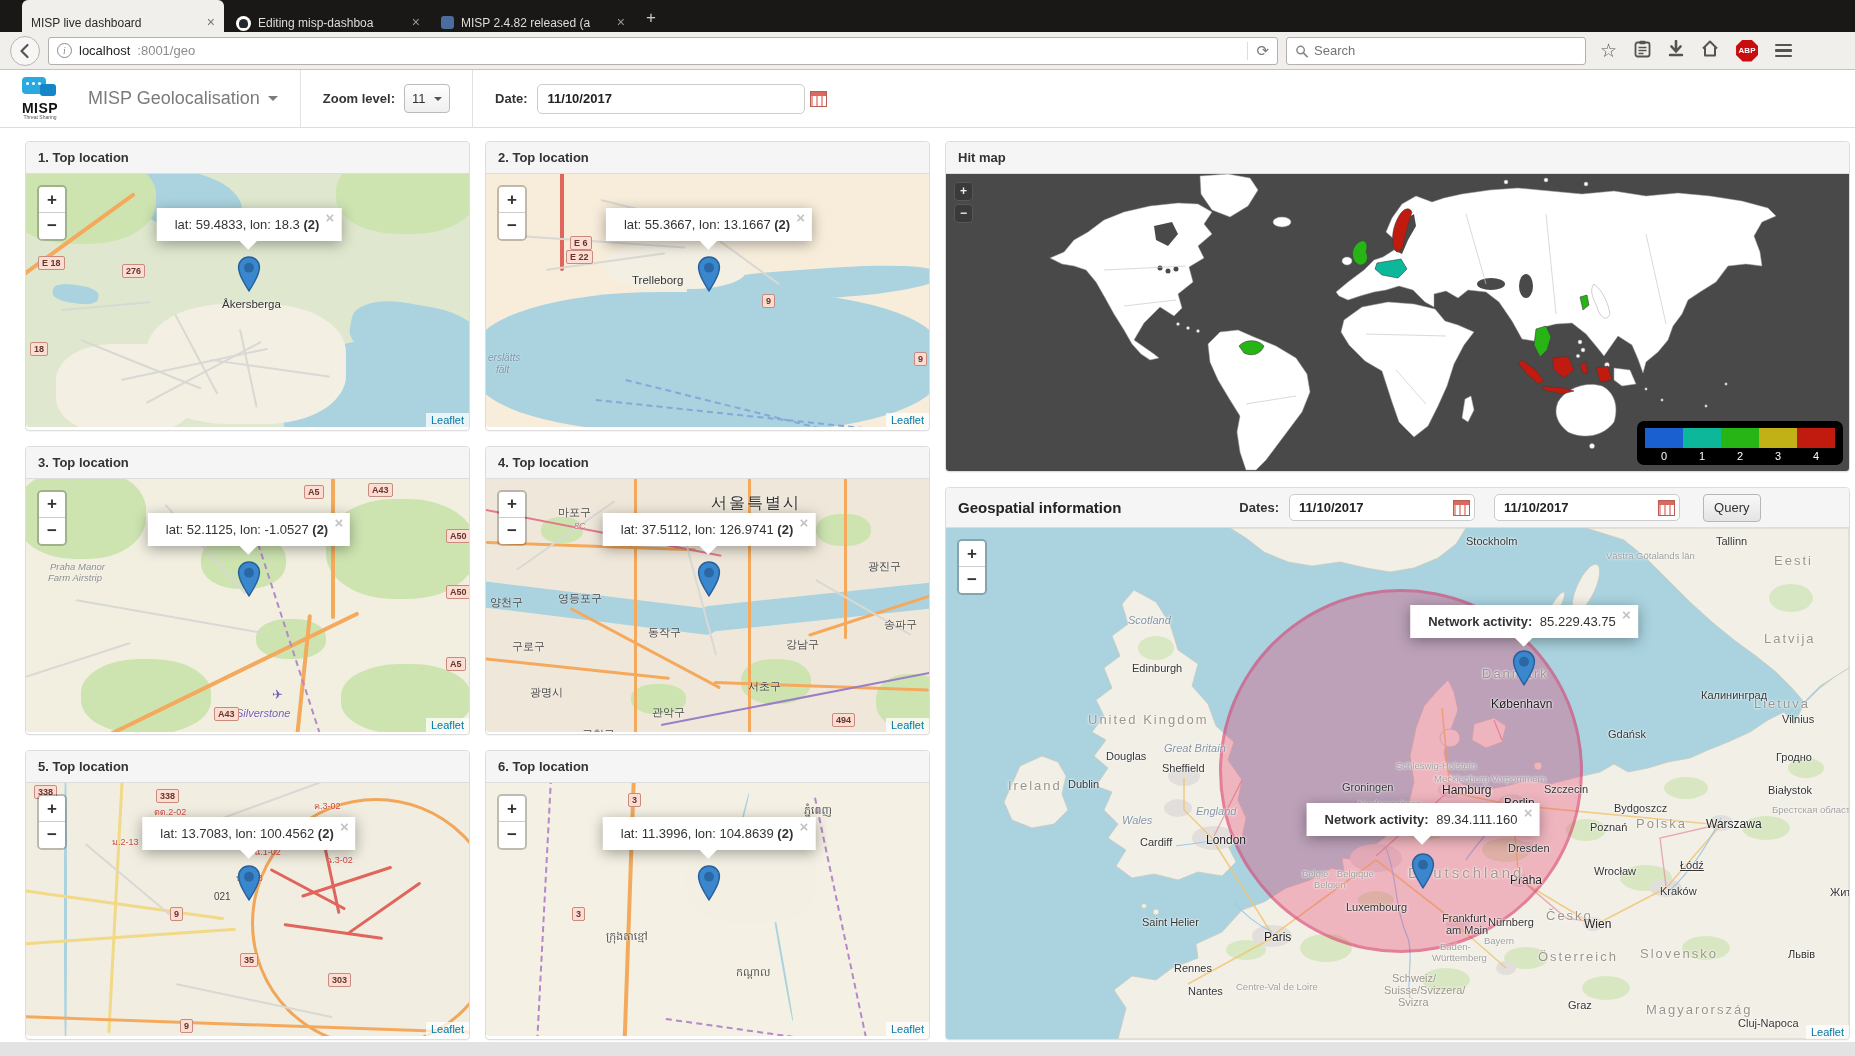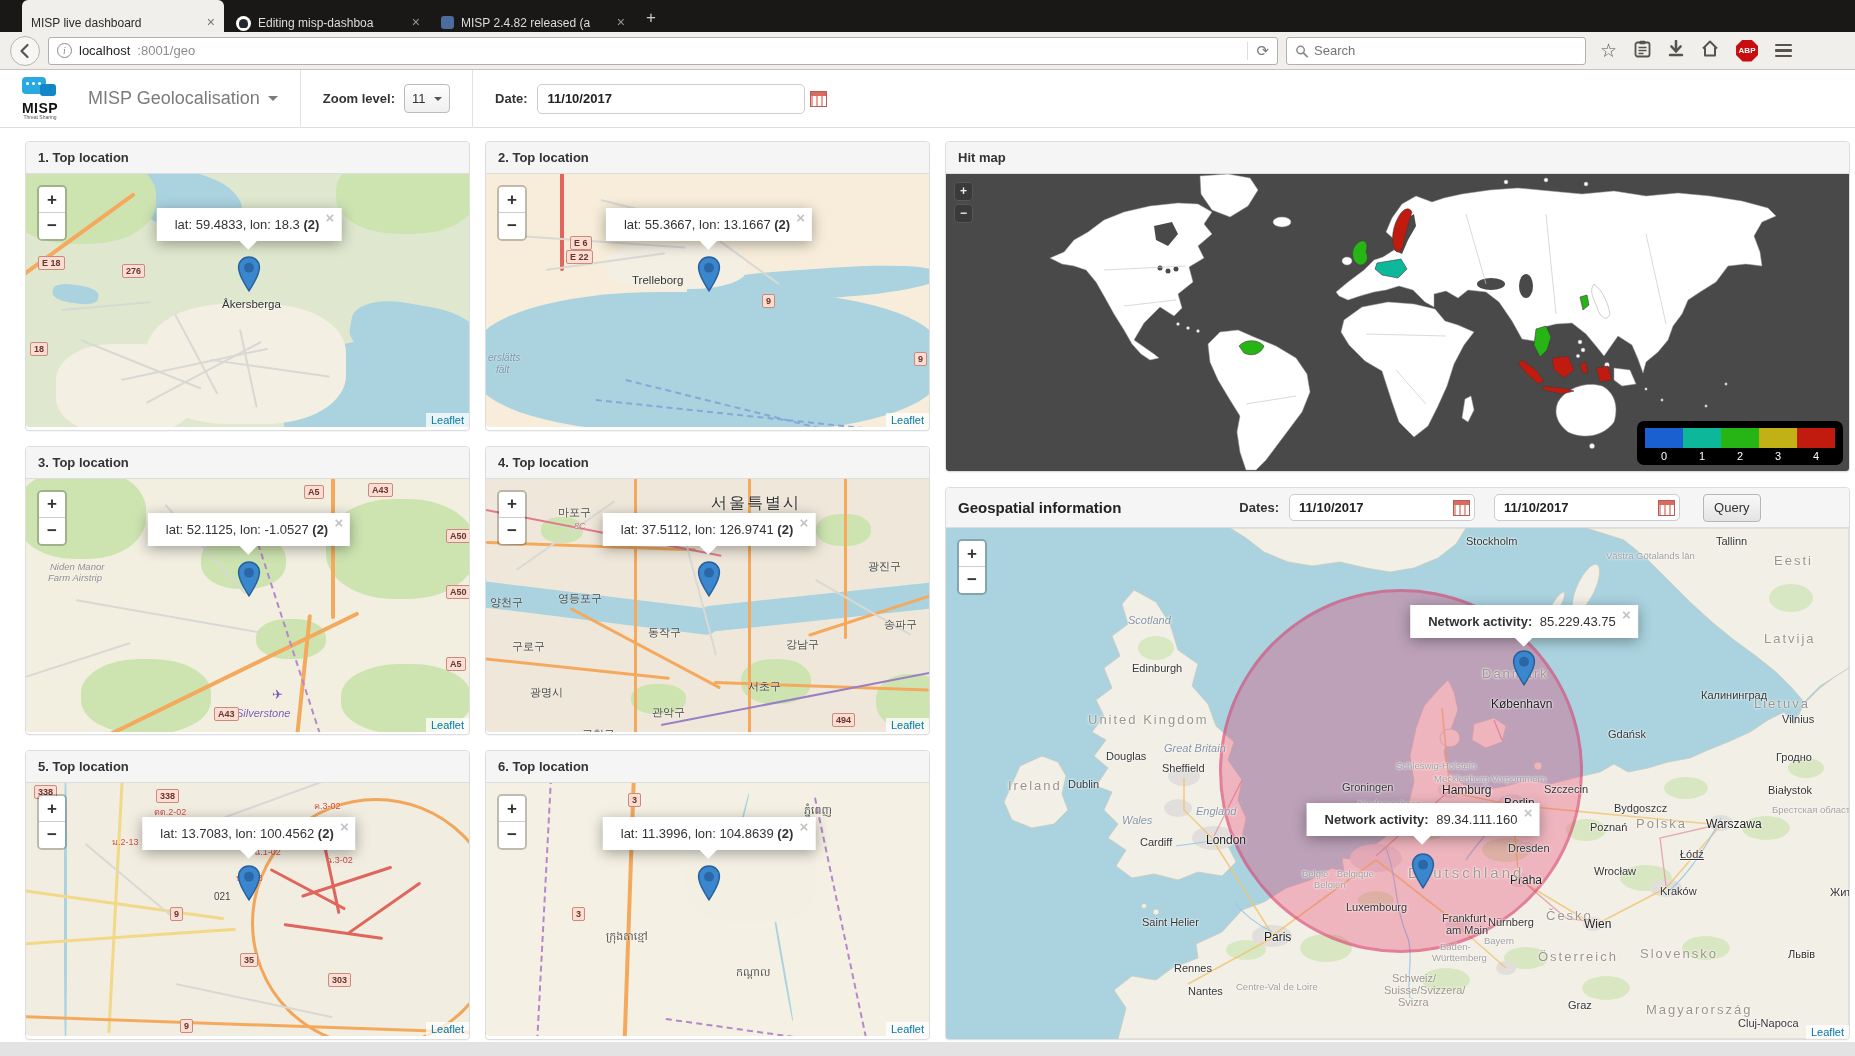--- a/index.html
+++ b/index.html
@@ -305,21 +305,21 @@
           <div class="sh g" style="left: 315px; top: 185px; width: 130px; height: 70px;"></div>
           <div class="sh g" style="left: 175px; top: 55px; width: 85px; height: 55px;"></div>
           <div class="sh g" style="left: 230px; top: 140px; width: 70px; height: 40px;"></div>
           <div class="sh ro" style="left: 80px; top: 255px; width: 280px; height: 4px; transform: rotate(-26deg);"></div>
           <div class="sh ro" style="left: 305px; top: -10px; width: 4px; height: 150px;"></div>
           <div class="sh ro" style="left: 282px; top: 135px; width: 4px; height: 120px; transform: rotate(6deg);"></div>
           <div class="sh dp" style="left: 230px; top: 55px; width: 230px; height: 0px; transform: rotate(72deg);"></div>
           <div class="sh rg" style="left: 50px; top: 120px; width: 190px; height: 2px; transform: rotate(10deg);"></div>
           <div class="sh rg" style="left: 140px; top: 25px; width: 120px; height: 2px; transform: rotate(48deg);"></div>
           <div class="sh rg" style="left: -10px; top: 200px; width: 120px; height: 2px; transform: rotate(-18deg);"></div>
-          <div class="mlabel air" style="left: 24px; top: 82px;">Niden Manor</div>
+          <div class="mlabel air" style="left: 24px; top: 82px;">Praha Manor</div>
           <div class="mlabel air" style="left: 22px; top: 93px;">Farm Airstrip</div>
           <div class="mlabel place" style="left: 148px; top: 56px;">ester</div>
           <div class="mlabel race" style="left: 210px; top: 228px;">Silverstone</div>
           <div class="mlabel plane" style="left: 246px; top: 208px;">✈</div>
           <div class="badge" style="left: 278px; top: 6px;">A5</div>
           <div class="badge" style="left: 342px; top: 4px;">A43</div>
           <div class="badge" style="left: 420px; top: 50px;">A50</div>
           <div class="badge" style="left: 420px; top: 106px;">A50</div>
           <div class="badge" style="left: 420px; top: 178px;">A5</div>
           <div class="badge" style="left: 188px; top: 228px;">A43</div>
@@ -680,21 +680,21 @@
             <div class="glabel region" style="left: 488px; top: 245px;">Mecklenburg-Vorpommern</div>
             <div class="glabel citylg" style="left: 558px; top: 268px;">Berlin</div>
             <div class="glabel city" style="left: 598px; top: 255px;">Szczecin</div>
             <div class="glabel city" style="left: 662px; top: 200px;">Gdańsk</div>
             <div class="glabel city" style="left: 668px; top: 274px;">Bydgoszcz</div>
             <div class="glabel city" style="left: 644px; top: 293px;">Poznań</div>
             <div class="glabel country" style="left: 690px; top: 288px;">Polska</div>
             <div class="glabel citylg" style="left: 760px; top: 289px;">Warszawa</div>
             <div class="glabel city" style="left: 822px; top: 256px;">Białystok</div>
             <div class="glabel region" style="left: 826px; top: 276px;">Брестская область</div>
-            <div class="glabel city" style="left: 734px; top: 320px; text-decoration: underline;">Łódź</div>
+            <div class="glabel city" style="left: 734px; top: 331px; text-decoration: underline;">Łódź</div>
             <div class="glabel city" style="left: 648px; top: 337px;">Wrocław</div>
             <div class="glabel city" style="left: 714px; top: 357px;">Kraków</div>
             <div class="glabel citylg" style="left: 564px; top: 345px;">Praha</div>
             <div class="glabel country" style="left: 600px; top: 380px;">Česko</div>
             <div class="glabel city" style="left: 562px; top: 314px;">Dresden</div>
             <div class="glabel countrylg" style="left: 462px; top: 336px;">Deutschland</div>
             <div class="glabel region" style="left: 356px; top: 340px;">België · Belgique</div>
             <div class="glabel region" style="left: 368px; top: 351px;">Belgien</div>
             <div class="glabel city" style="left: 400px; top: 373px;">Luxembourg</div>
             <div class="glabel city2" style="left: 496px; top: 384px;">Frankfurt</div>

